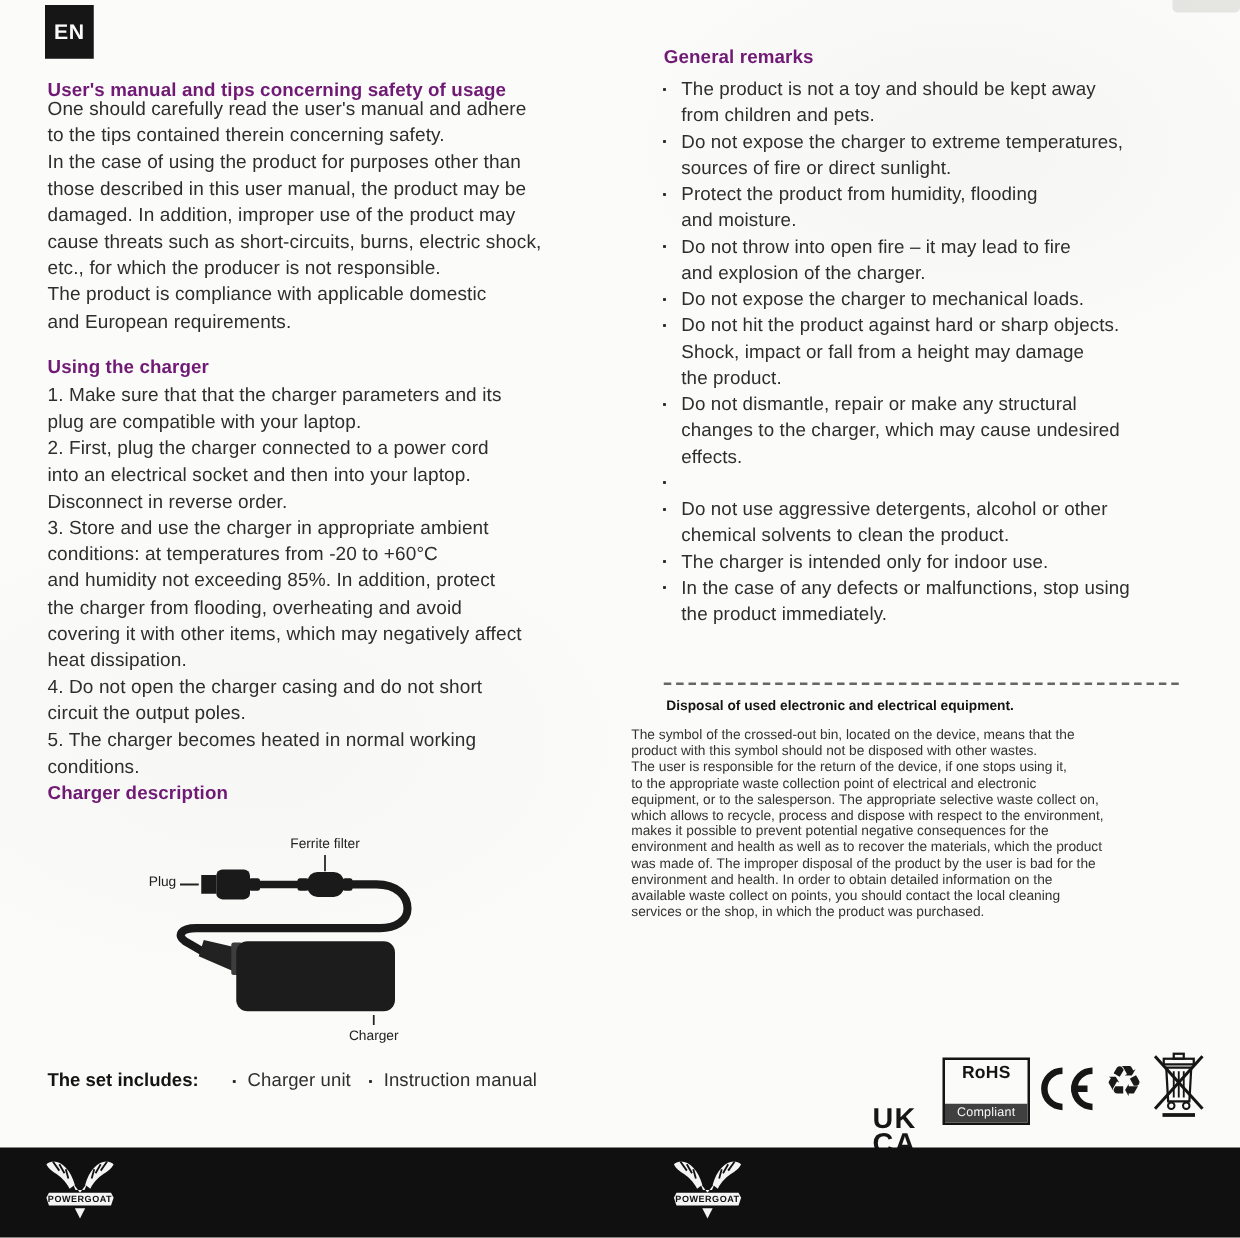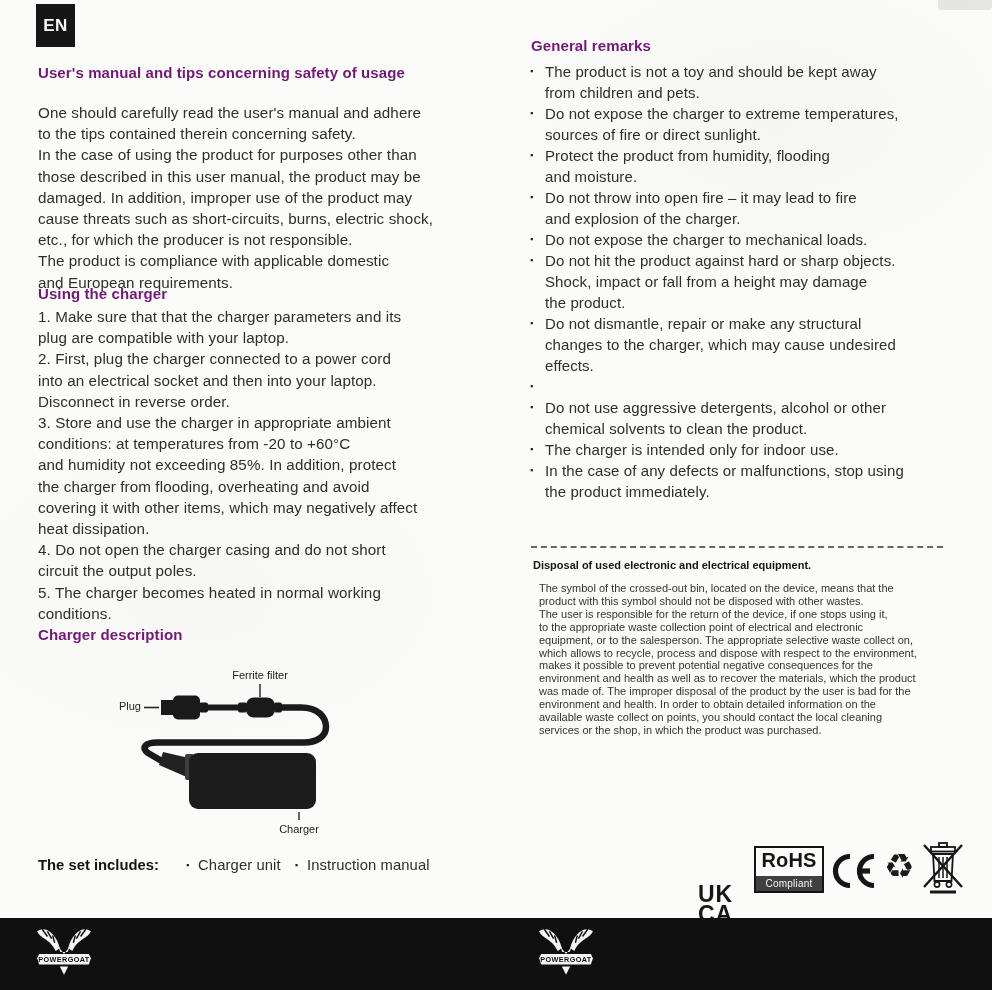--- a/index.html
+++ b/index.html
@@ -23,55 +23,55 @@
     font-weight:bold;font-size:17px;letter-spacing:.5px;
   }
   .smudge{left:938px;top:0;width:54px;height:10px;background:#c9c9c6;opacity:.45;border-radius:0 0 4px 4px;}
   
   .bullets{left:530px;top:61px;width:424px;}
   .bullet{display:flex;}
   .bm{width:15px;flex:0 0 15px;font-size:9px;line-height:21px;color:#1c1c1c;}
   .bt{font-size:15px;line-height:21px;color:#2e2e2e;letter-spacing:.1px;}
   .dashline{left:531px;top:546px;width:412px;height:0;border-top:2px dashed #4d4d4d;opacity:.85;}
   .disposal-h{left:533px;top:559px;font-size:11px;font-weight:bold;color:#141414;}
-  .disposal-p{left:539px;top:582px;width:420px;font-size:11px;line-height:12.9px;color:#333;}
+  .disposal-p{left:505px;top:582px;width:420px;font-size:11px;line-height:12.9px;color:#333;}
   
   .diagram{left:38px;top:651px;width:432px;height:198px;}
   .diag-label{position:absolute;font-size:11px;color:#222;}
   .lbl-ferrite{left:160px;top:18px;width:124px;text-align:center;}
   .lbl-plug{left:56px;top:49px;width:47px;text-align:right;}
   .lbl-charger{left:211px;top:172px;width:100px;text-align:center;}
   
   .set-includes{left:38px;top:857px;font-size:14.8px;color:#2e2e2e;display:flex;align-items:center;}
   .set-includes .lbl{font-weight:bold;color:#141414;margin-right:27px;}
   .set-includes .sm{font-size:9px;margin:0 9px 0 0;color:#1c1c1c;}
   .set-includes .it{margin-right:14px;letter-spacing:.1px;}
   
   .ukca{left:698px;top:847px;font-weight:bold;font-size:23px;line-height:20px;color:#161616;letter-spacing:1px;margin-top:37px;}
   .rohs{left:754px;top:846px;width:66px;border:2.5px solid #141414;background:#fbfbf9;text-align:center;}
-  .rohs-top{font-weight:bold;font-size:20px;color:#141414;padding:1px 2px 4px;letter-spacing:.2px;}
+  .rohs-top{font-weight:bold;font-size:14px;color:#141414;padding:1px 2px 18px;letter-spacing:.2px;}
   .rohs-bottom{background:#404040;color:#f7f7f7;font-size:10px;padding:2px 1px;letter-spacing:.2px;}
   .ce{left:830px;top:851px;}
   .sr{position:absolute;width:1px;height:1px;overflow:hidden;clip-path:inset(50%);}
   .recycle{left:884px;top:842px;font-size:34px;color:#1a1a1a;line-height:48px;}
   .weee{left:922px;top:841px;}
   
   .bottom-bar{left:0;top:918px;width:992px;height:92px;background:#101010;text-align:center;}
   .goat{position:absolute;top:7px;}
   .goat1{left:34px;}
   .goat2{left:536px;}
 </style>
 </head>
 <body>
 
 <div class="abs en-badge">EN</div>
 <div class="abs smudge"></div>
 
 <div class="abs h1" style="left:38px;top:64px;">User's manual and tips concerning safety of usage</div>
-<div class="abs body-text prelines" style="left:38px;top:102px;width:440px;">One should carefully read the user's manual and adhere
+<div class="abs body-text prelines" style="left:38px;top:77px;width:440px;">One should carefully read the user's manual and adhere
 to the tips contained therein concerning safety.
 In the case of using the product for purposes other than
 those described in this user manual, the product may be
 damaged. In addition, improper use of the product may
 cause threats such as short-circuits, burns, electric shock,
 etc., for which the producer is not responsible.
 The product is compliance with applicable domestic
 and European requirements.</div>
 
 <div class="abs h1" style="left:38px;top:285px;">Using the charger</div>

